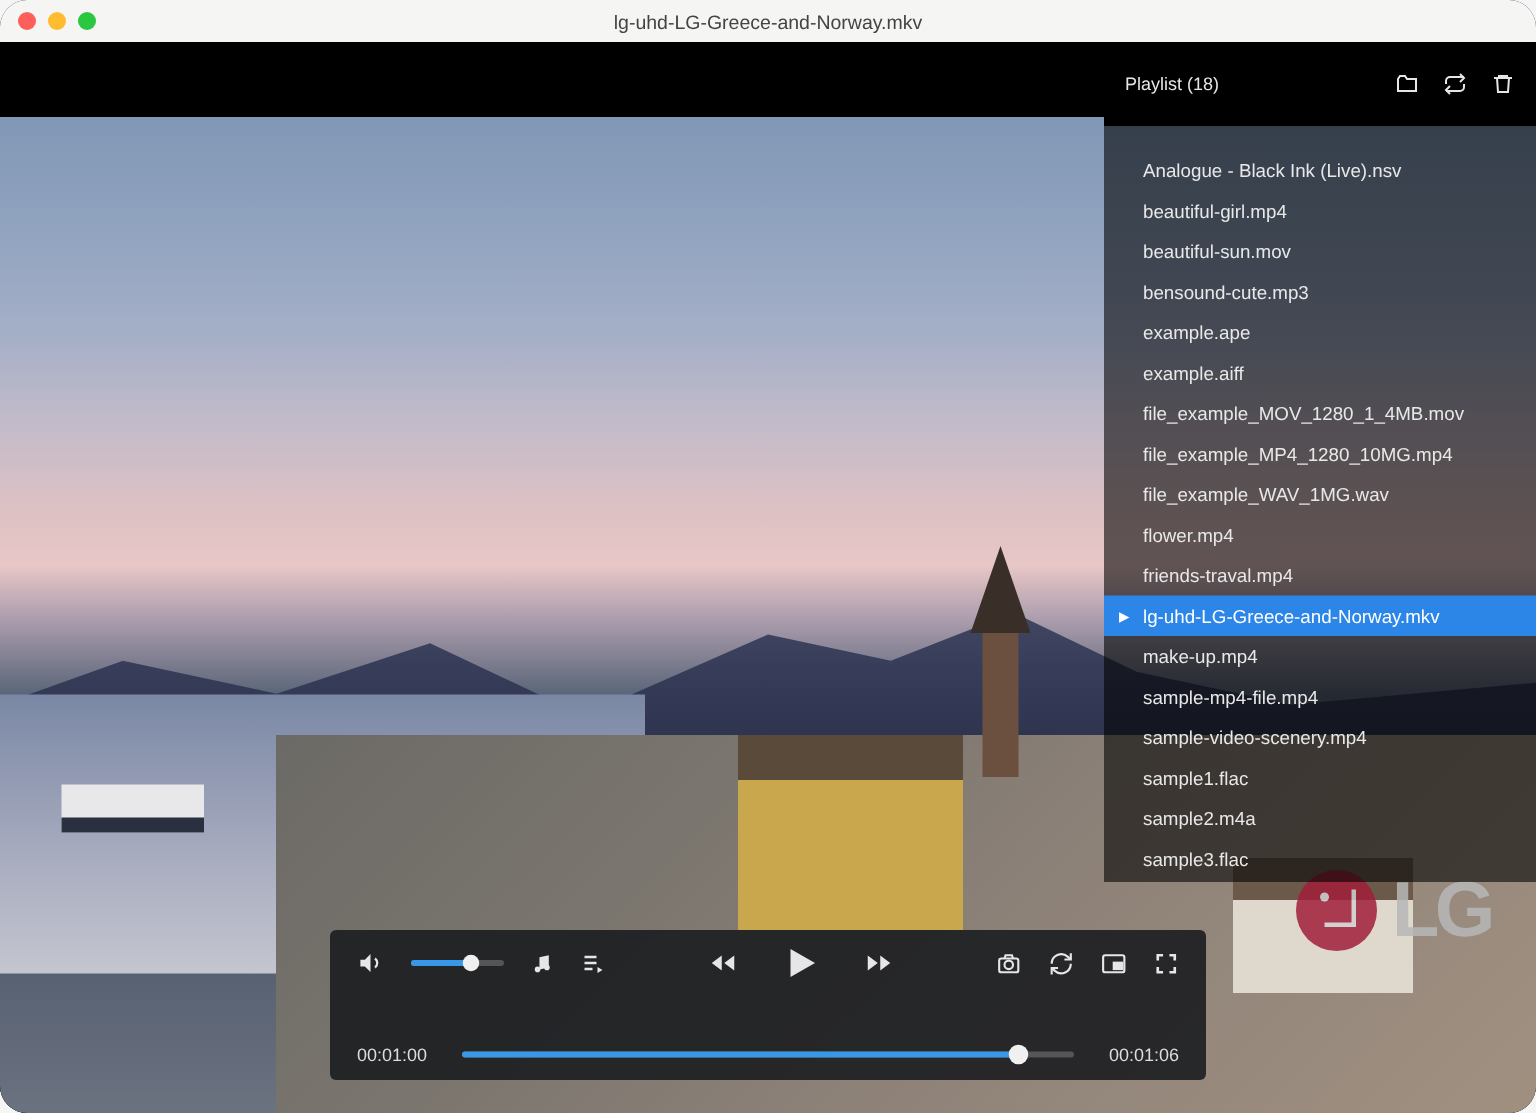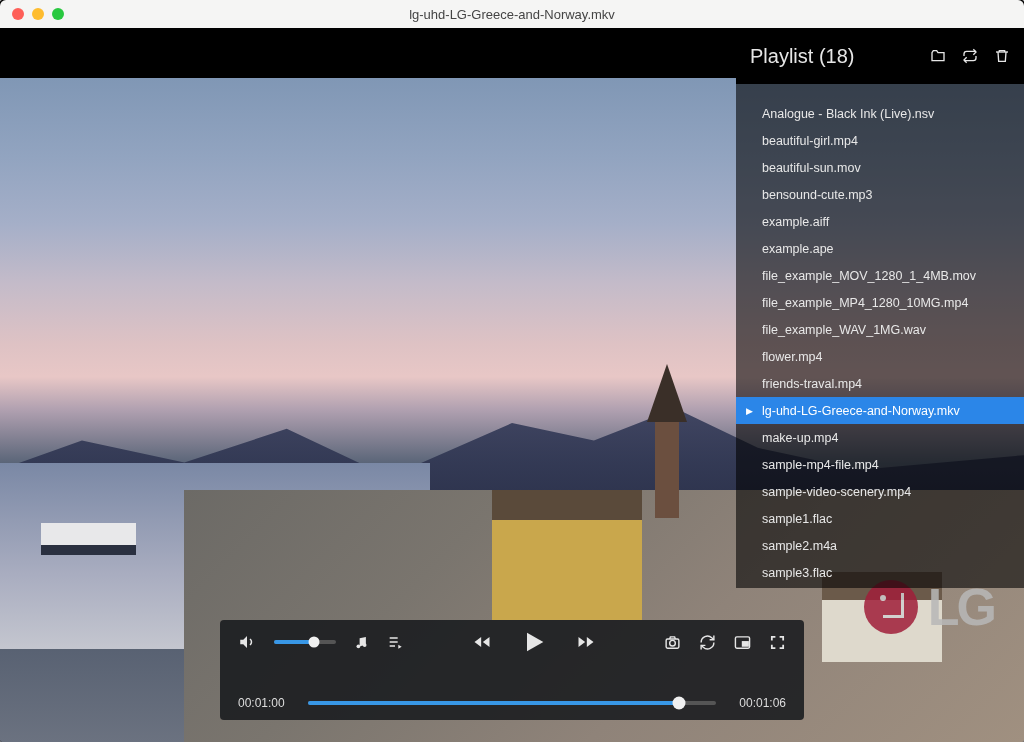--- a/index.html
+++ b/index.html
@@ -8,21 +8,21 @@
       height: 742px;
       font-family: -apple-system, BlinkMacSystemFont, "Segoe UI", sans-serif;
       background: #f5f5f5;
       overflow: hidden;
       position: relative;
     }
     .window {
       width: 100%;
       height: 100%;
       background: #000;
-      border-radius: 2px;
+      border-radius: 18px;
       overflow: hidden;
       position: relative;
     }
     .titlebar {
       height: 28px;
       background: #f5f5f4;
       display: flex;
       align-items: center;
       position: relative;
       border-top-left-radius: 6px;
@@ -180,21 +180,21 @@
     }
     .playlist-header {
       height: 56px;
       display: flex;
       align-items: center;
       justify-content: space-between;
       padding: 0 14px;
       background: #000;
     }
     .playlist-title {
-      font-size: 20px;
+      font-size: 12px;
     }
     .playlist-actions {
       display: flex;
       gap: 16px;
     }
     .playlist-actions svg { width: 16px; height: 16px; }
     .playlist-items {
       padding-top: 16px;
     }
     .playlist-item {
@@ -367,22 +367,22 @@
                 <path d="M6 6l1 14h10l1-14"></path>
               </svg>
           </span>
         </div>
       </div>
       <div class="playlist-items" id="playlist-items">
           <div class="playlist-item">Analogue - Black Ink (Live).nsv</div>
           <div class="playlist-item">beautiful-girl.mp4</div>
           <div class="playlist-item">beautiful-sun.mov</div>
           <div class="playlist-item">bensound-cute.mp3</div>
+          <div class="playlist-item">example.ape</div>
           <div class="playlist-item">example.aiff</div>
-          <div class="playlist-item">example.ape</div>
           <div class="playlist-item">file_example_MOV_1280_1_4MB.mov</div>
           <div class="playlist-item">file_example_MP4_1280_10MG.mp4</div>
           <div class="playlist-item">file_example_WAV_1MG.wav</div>
           <div class="playlist-item">flower.mp4</div>
           <div class="playlist-item">friends-traval.mp4</div>
           <div class="playlist-item active">lg-uhd-LG-Greece-and-Norway.mkv</div>
           <div class="playlist-item">make-up.mp4</div>
           <div class="playlist-item">sample-mp4-file.mp4</div>
           <div class="playlist-item">sample-video-scenery.mp4</div>
           <div class="playlist-item">sample1.flac</div>

